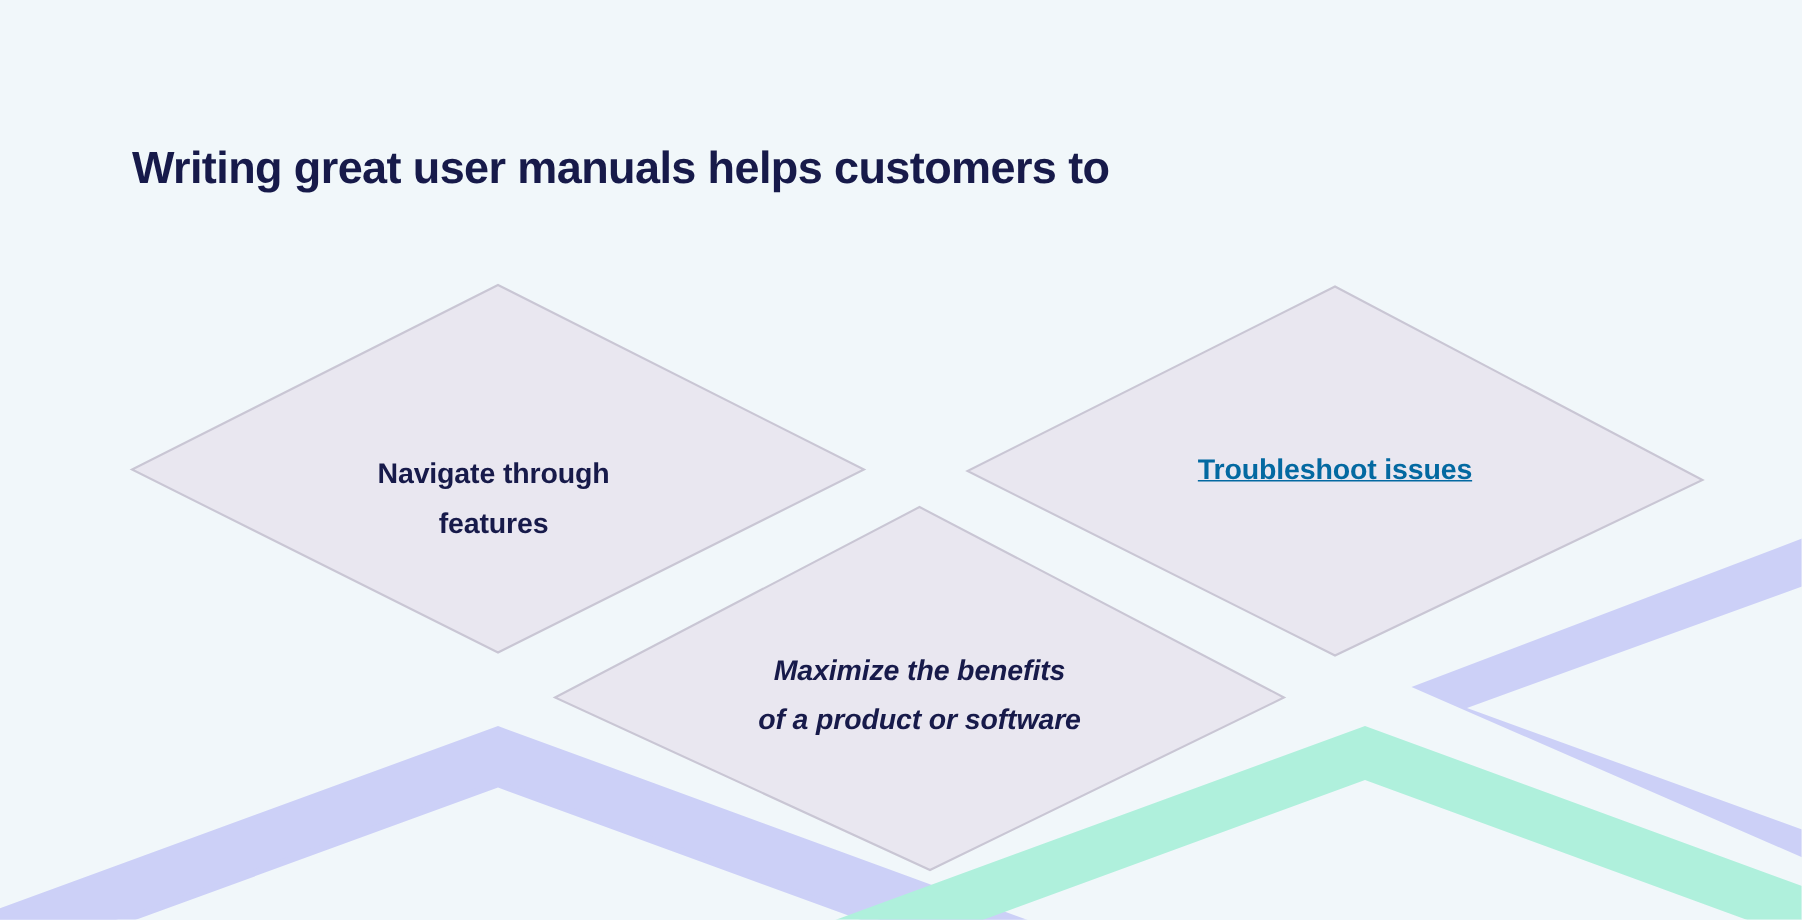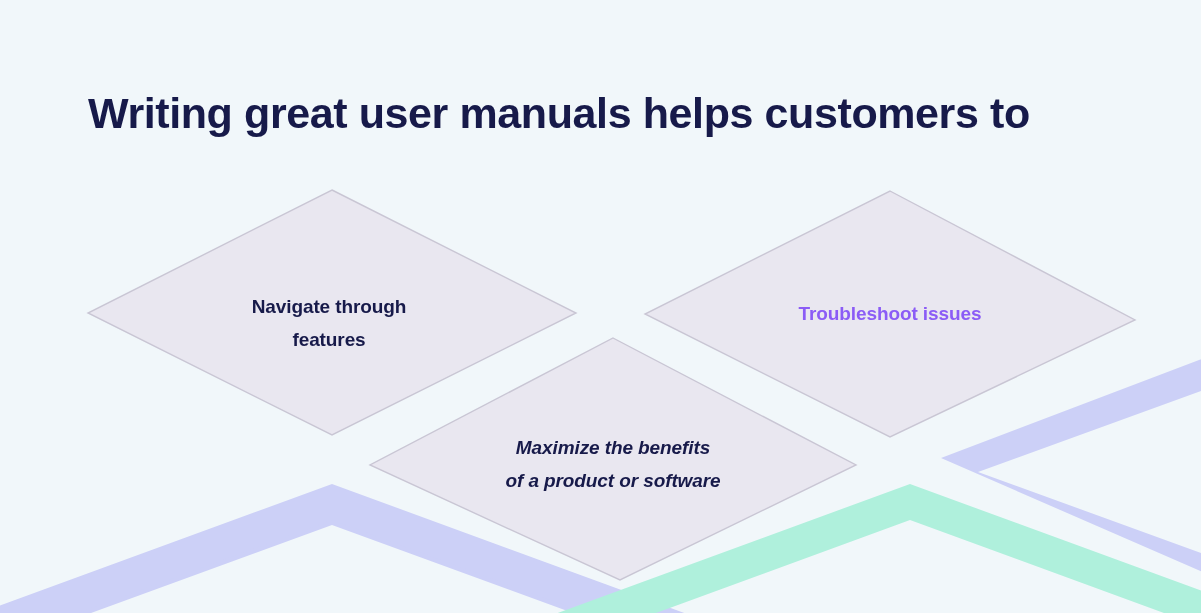--- a/index.html
+++ b/index.html
@@ -34,21 +34,21 @@
     pointer-events: none;
   }
 
   
   #page-title {
     position: absolute;
     left: 88px;
     top: 84px;
     z-index: 5;
     margin: 0;
-    font-size: 43px;
+    font-size: 30px;
     line-height: 58px;
     font-weight: 700;
     letter-spacing: -0.4px;
     color: #171a4a;
     white-space: nowrap;
     font-family: "Liberation Sans", sans-serif;
   }
 
   
   #diamond-layer {
@@ -68,21 +68,21 @@
     font-size: 19px;
     line-height: 33px;
     font-weight: 700;
     letter-spacing: -0.1px;
     font-family: "Liberation Sans", sans-serif;
     white-space: pre-line;
   }
 
   #label-navigate {
     left: 184px;
-    top: 290px;
+    top: 300px;
     width: 290px;
   }
 
   #label-troubleshoot {
     left: 745px;
     top: 297px;
     width: 290px;
   }
 
   #label-maximize {
@@ -121,18 +121,18 @@
     <polygon points="890,191 1135,320 890,437 645,314" fill="#e9e7f0" stroke="#c9c6d4" stroke-width="1.4"></polygon>
 
     <polygon points="613,338 856,465 620,580 370,465" fill="#e9e7f0" stroke="#c9c6d4" stroke-width="1.4"></polygon>
   </svg>
 
   <h1 id="page-title" style="color: rgb(23, 26, 74);">Writing great user manuals helps customers to</h1>
 
   <div id="label-navigate" class="diamond-label" style="color: rgb(23, 26, 74);">Navigate through
 features</div>
 
-  <div id="label-troubleshoot" class="diamond-label" style="color: #8b5cf6;">Troubleshoot issues</div>
+  <div id="label-troubleshoot" class="diamond-label" style="color: #0369a1; text-decoration: underline;">Troubleshoot issues</div>
 
   <div id="label-maximize" class="diamond-label" style="color: rgb(23, 26, 74); font-style: italic;">Maximize the benefits
 of a product or software</div>
 
 </div>
 
 </body></html>

